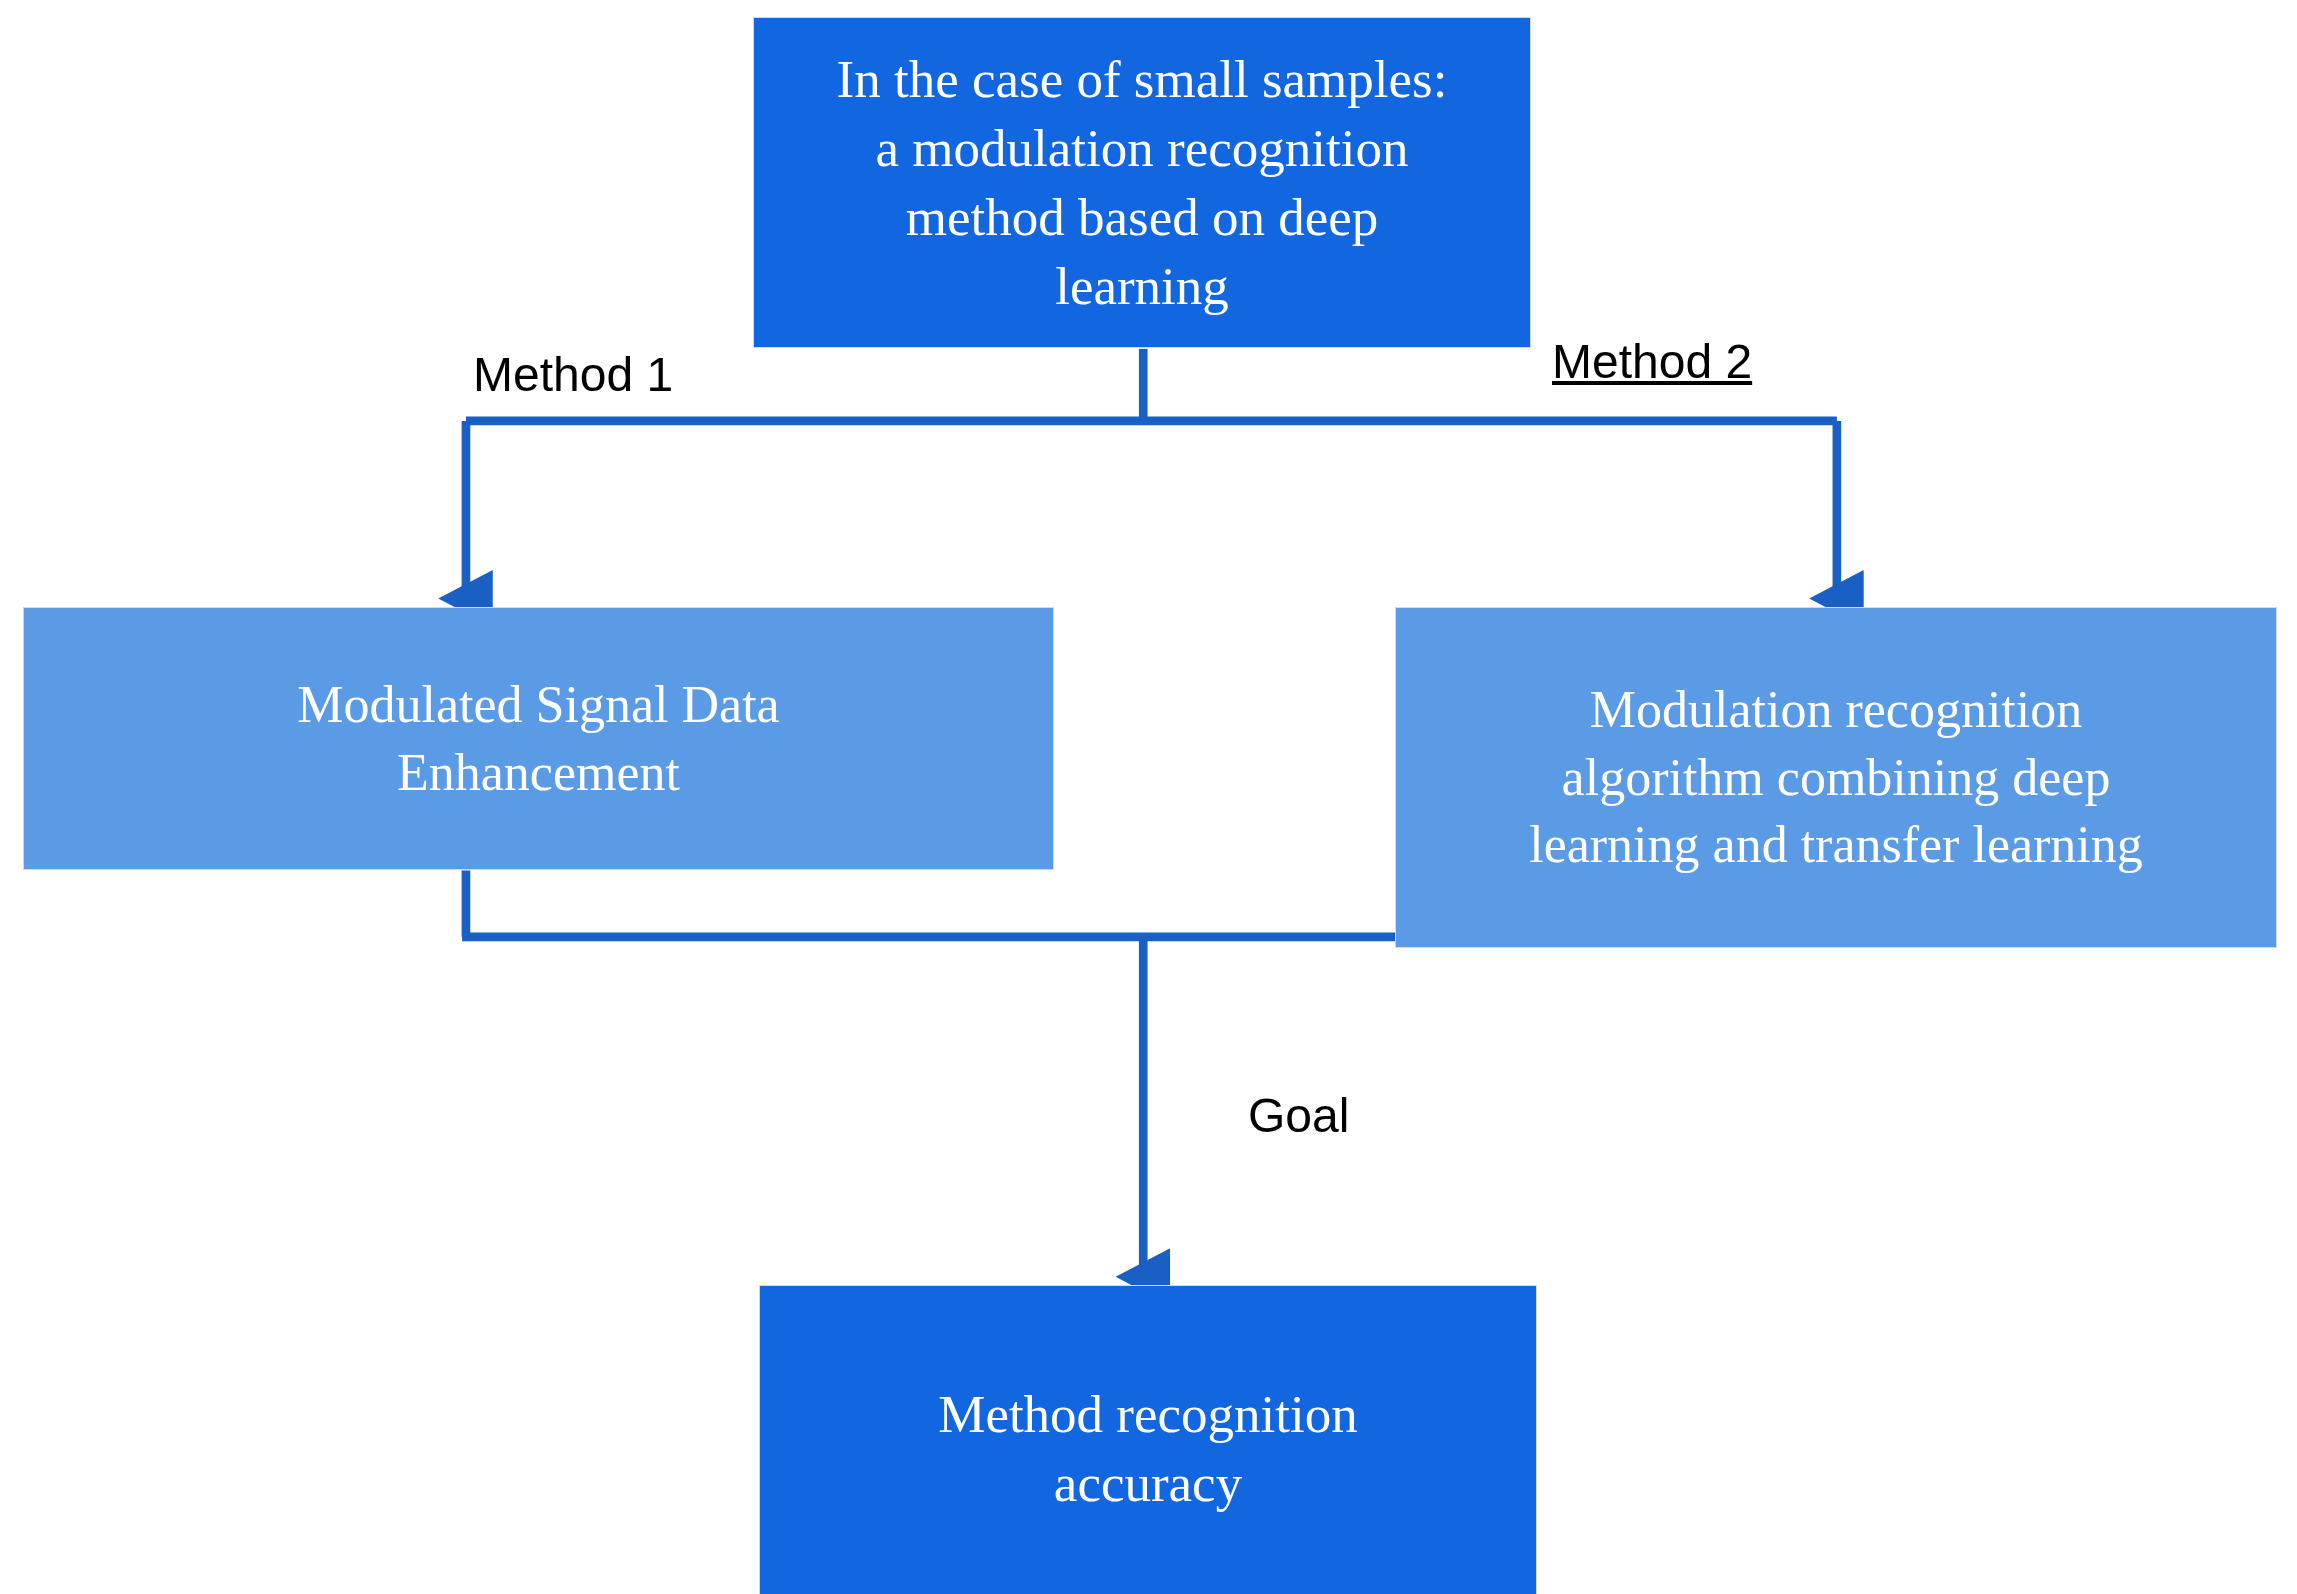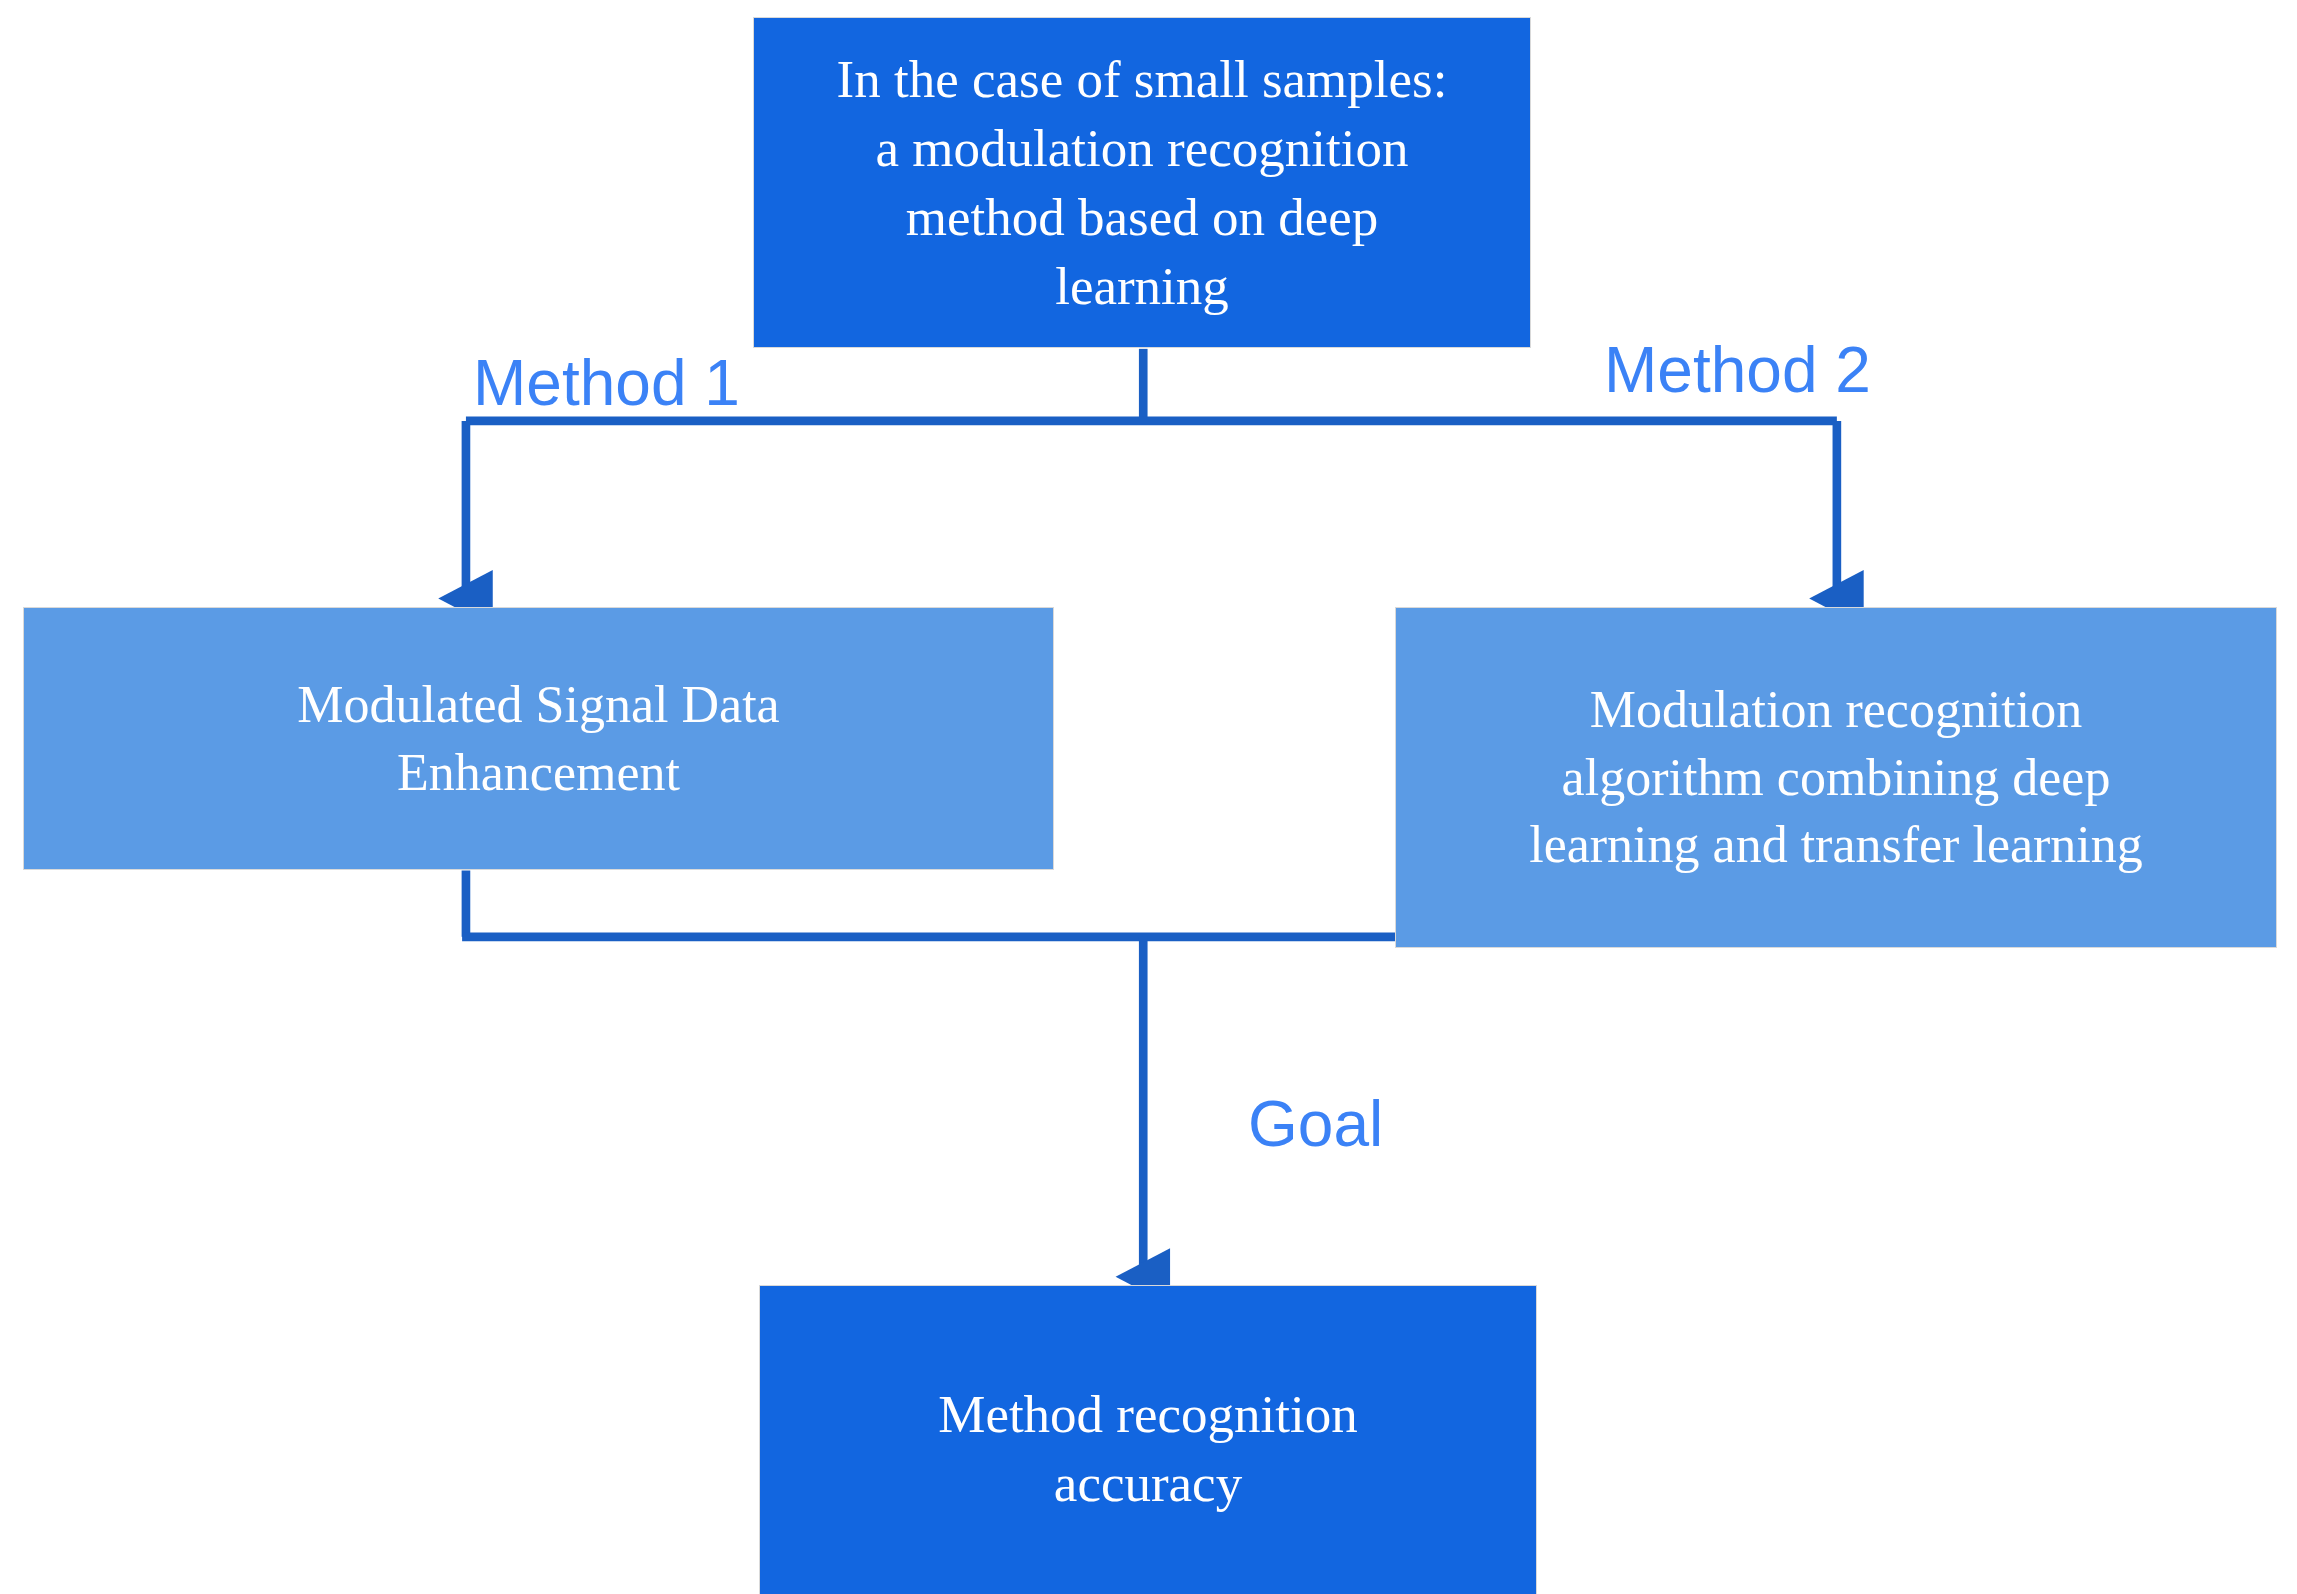--- a/index.html
+++ b/index.html
@@ -72,33 +72,34 @@
   }
   #node-goal {
     left: 759px;
     top: 1285px;
     width: 778px;
     height: 327px;
     font-size: 53px;
   }
   .edge-label {
     position: absolute;
-    color: #3b82f6;
+    color: #000000;
     font-family: "Liberation Sans", "DejaVu Sans", sans-serif;
-    font-size: 64px;
+    font-size: 48px;
     line-height: 1;
     white-space: nowrap;
   }
   #label-method1 {
     left: 473px;
     top: 351px;
   }
   #label-method2 {
-    left: 1604px;
+    left: 1552px;
     top: 338px;
+    text-decoration: underline;
   }
   #label-goal {
     left: 1248px;
     top: 1092px;
   }
 </style>
 </head>
 <body>
 
 <div id="canvas">

